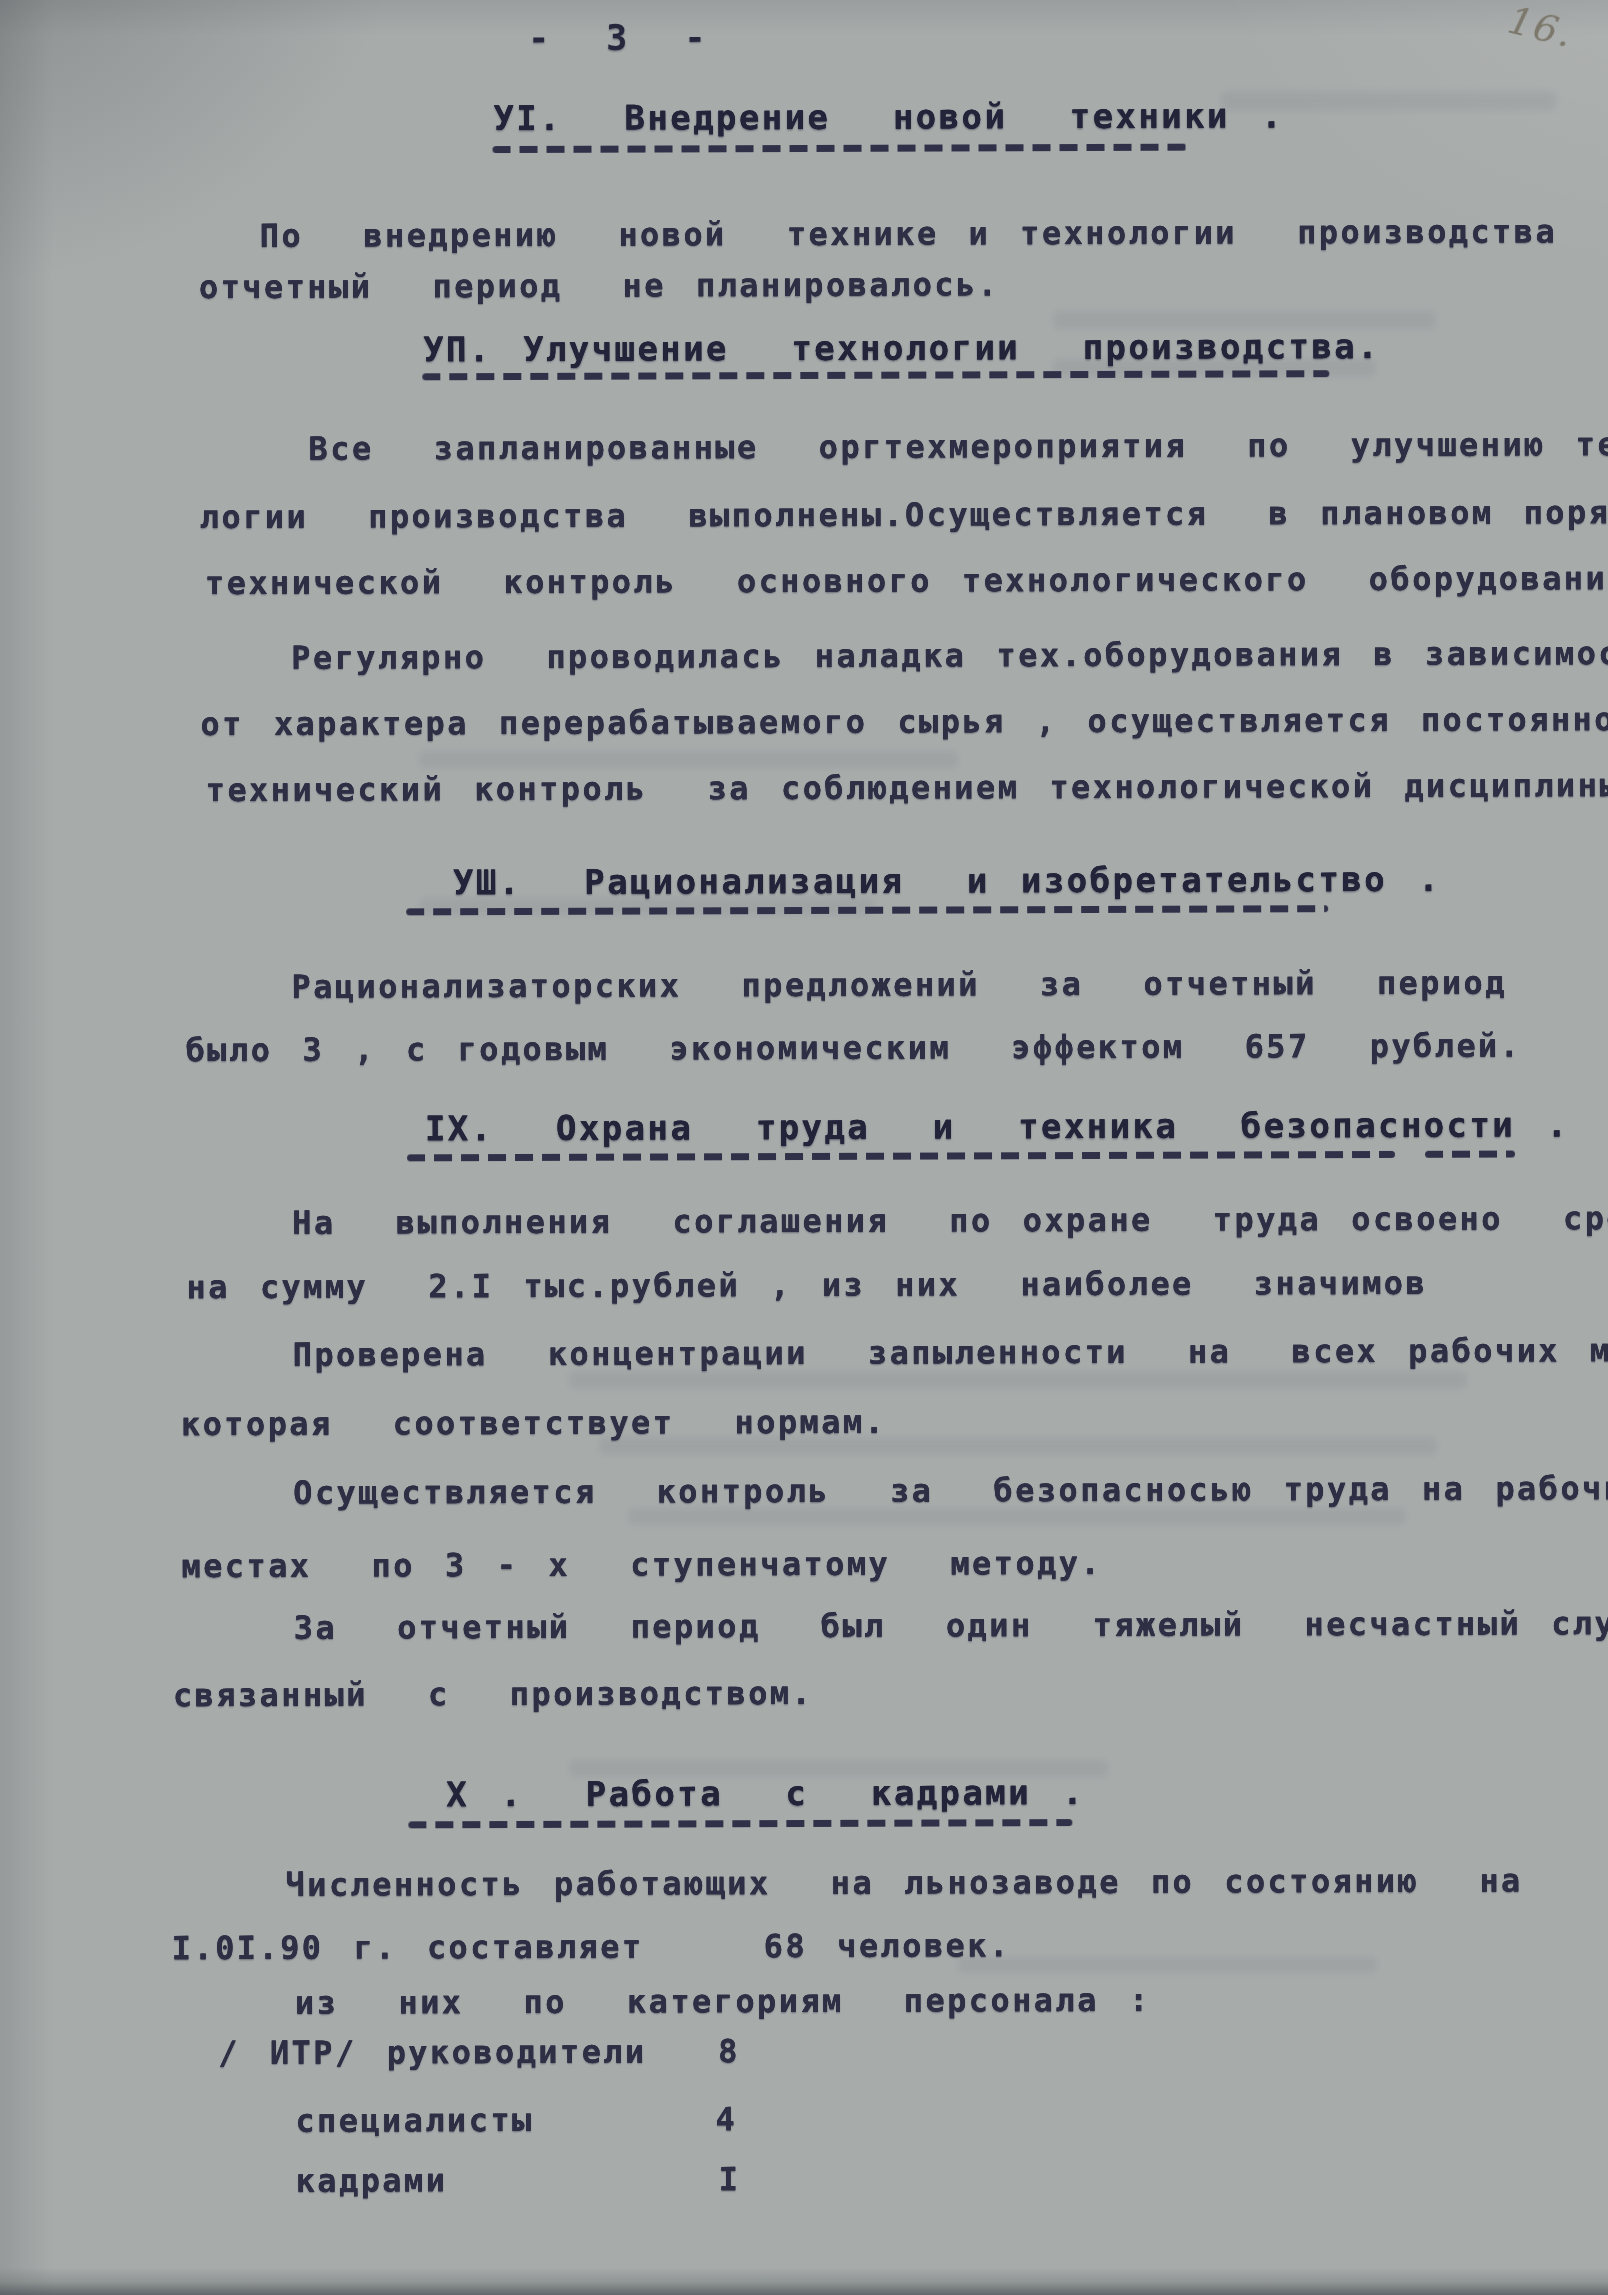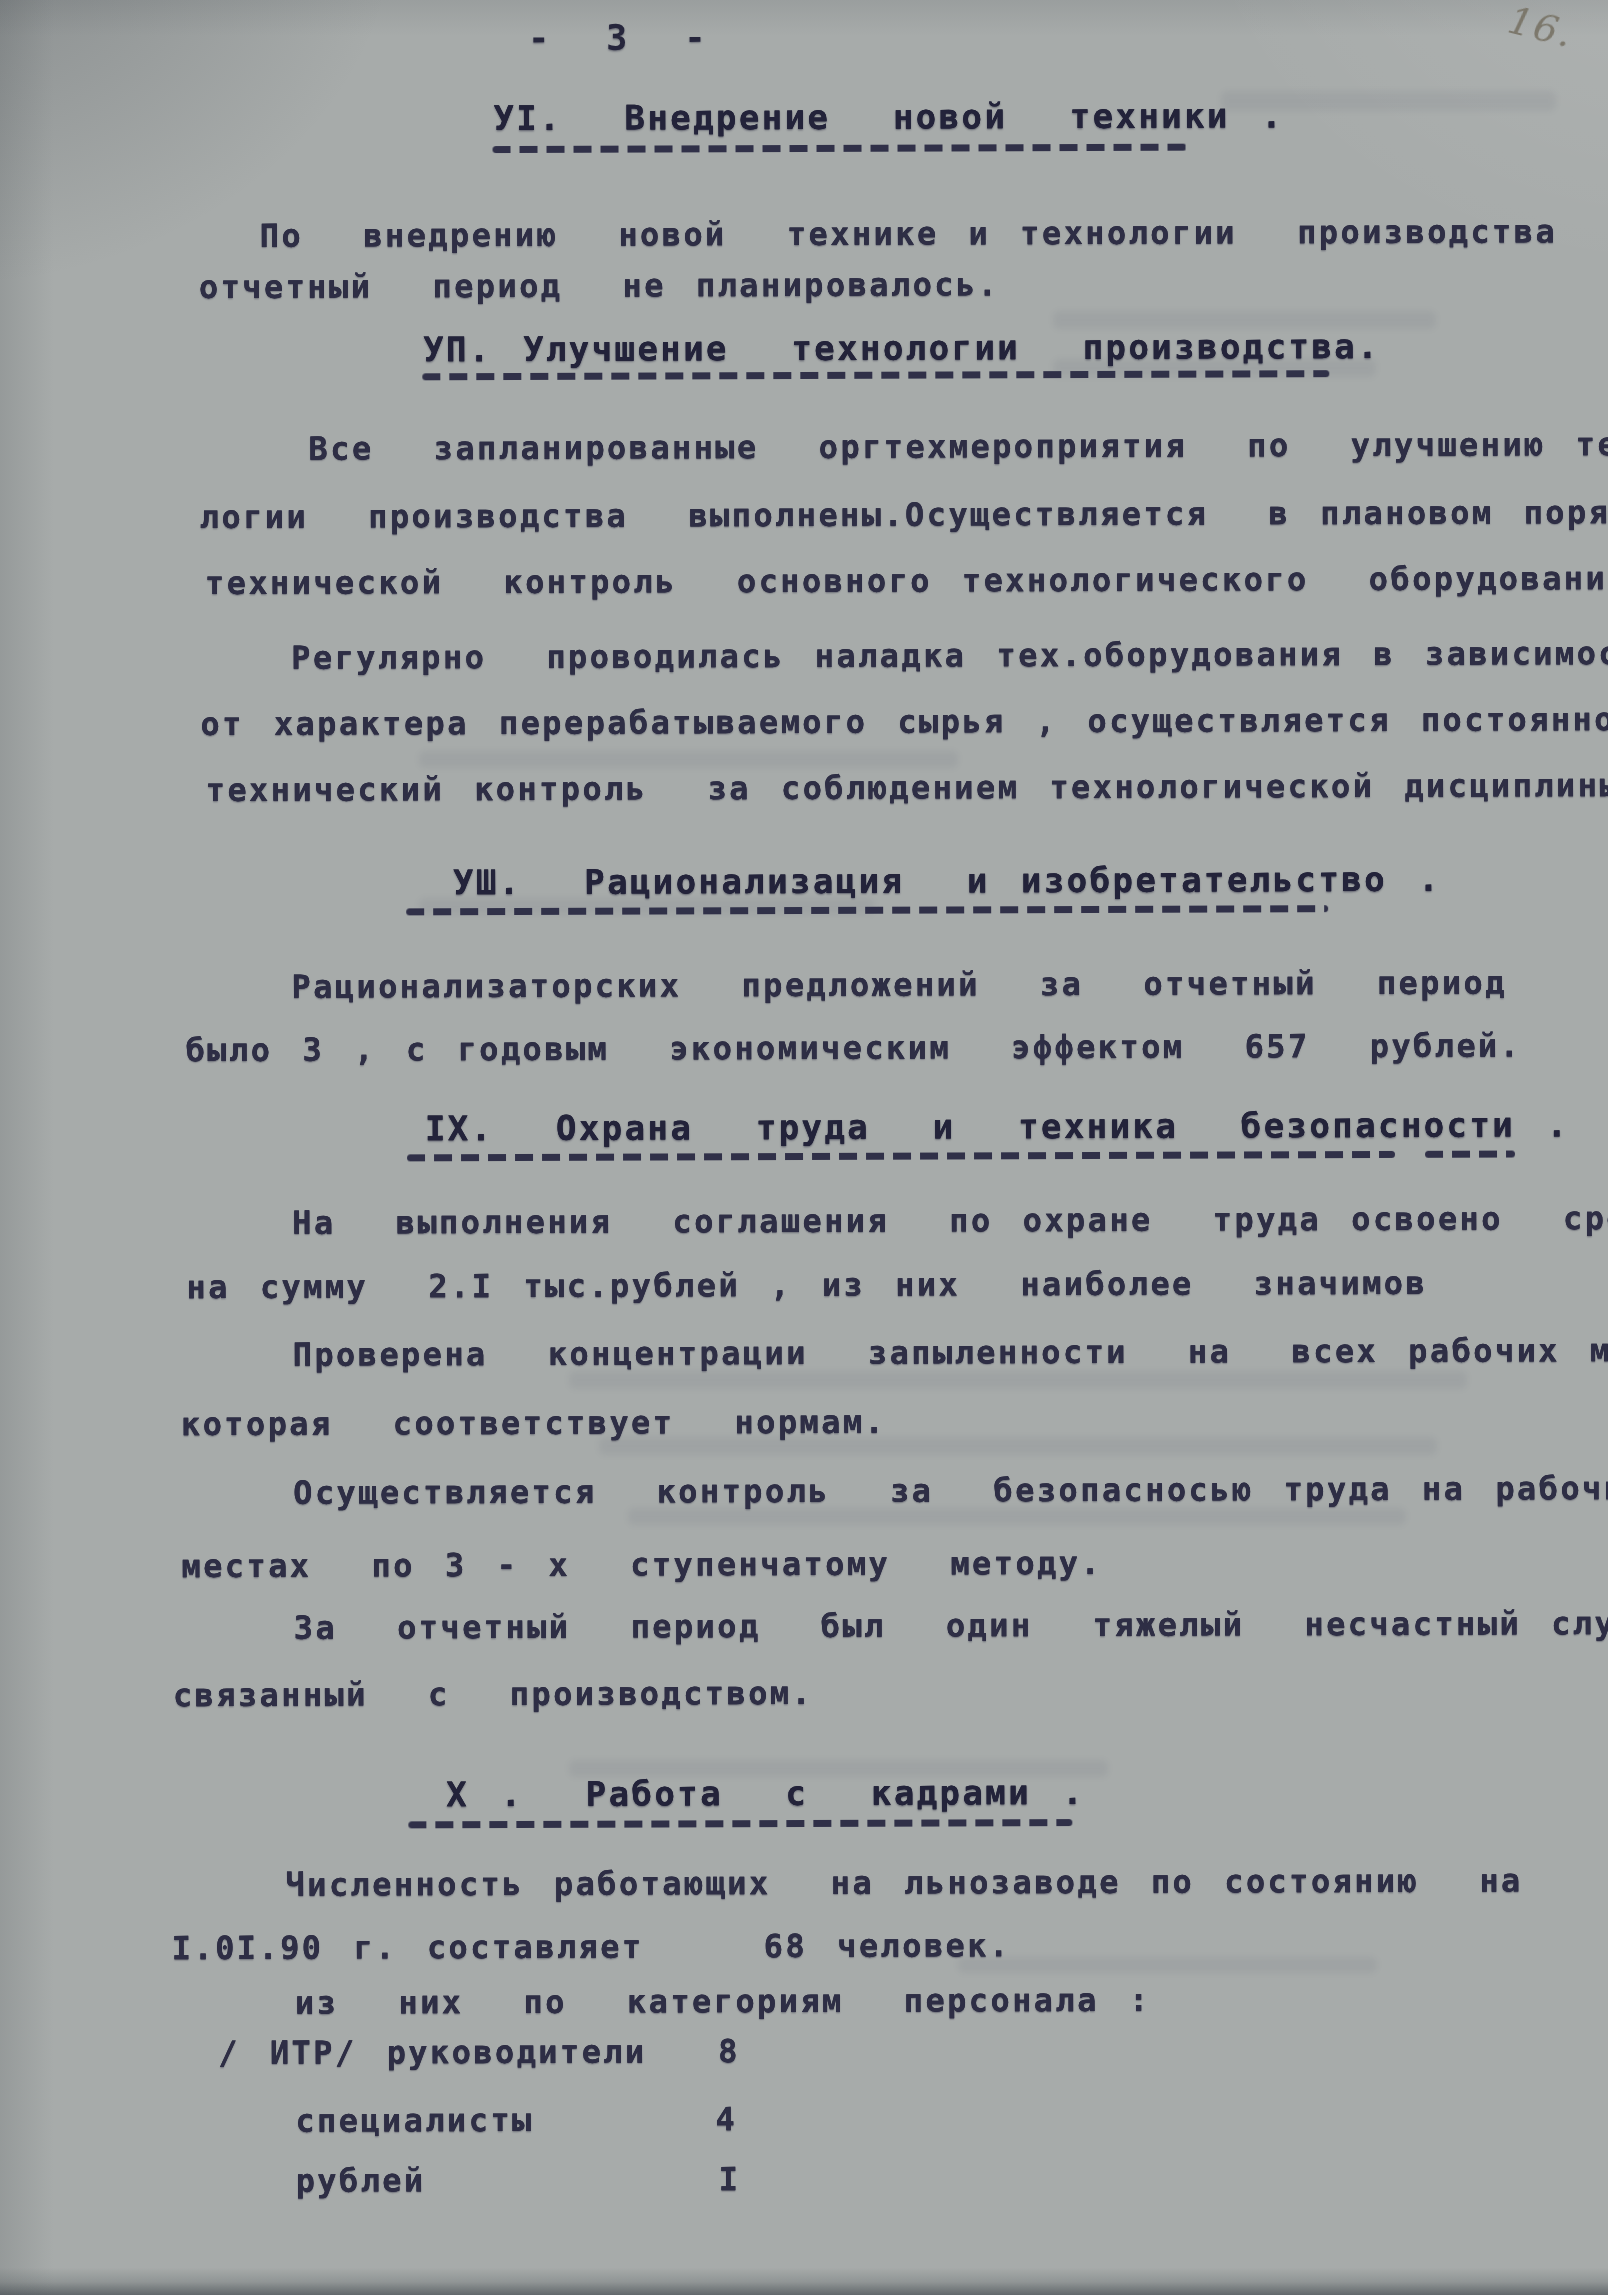--- a/index.html
+++ b/index.html
@@ -137,21 +137,21 @@
     <div class="line" style="left:283px; top:1866px;">Численность работающих  на льнозаводе по состоянию  на</div>
     <div class="line" style="left:169px; top:1929px;">І.0І.90 г. составляет    68 человек.</div>
     <div class="line" style="left:292px; top:1984px;">из  них  по  категориям  персонала :</div>
 
     <div class="line" style="left:215px; top:2034px;">/ ИТР/ руководители</div>
     <div class="line staff-value" style="left:715px; top:2034px;">8</div>
 
     <div class="line" style="left:292px; top:2102px;">специалисты</div>
     <div class="line staff-value" style="left:712px; top:2102px;">4</div>
 
-    <div class="line" style="left:292px; top:2162px;">рублей</div>
+    <div class="line" style="left:292px; top:2162px;">кадрами</div>
     <div class="line staff-value" style="left:715px; top:2162px;">І</div>
 
   </div>
 
   <div class="handwritten" style="left:1508px; top:4.8px;">16.</div>
 
   <div class="ghost" style="left:1221px; top:91px; width:335px; height:20.4px;"></div>
   <div class="ghost" style="left:1053px; top:311px; width:383px; height:18px;"></div>
   <div class="ghost" style="left:1053px; top:359px; width:323px; height:18px;"></div>
   <div class="ghost" style="left:419px; top:751px; width:539px; height:17px;"></div>

